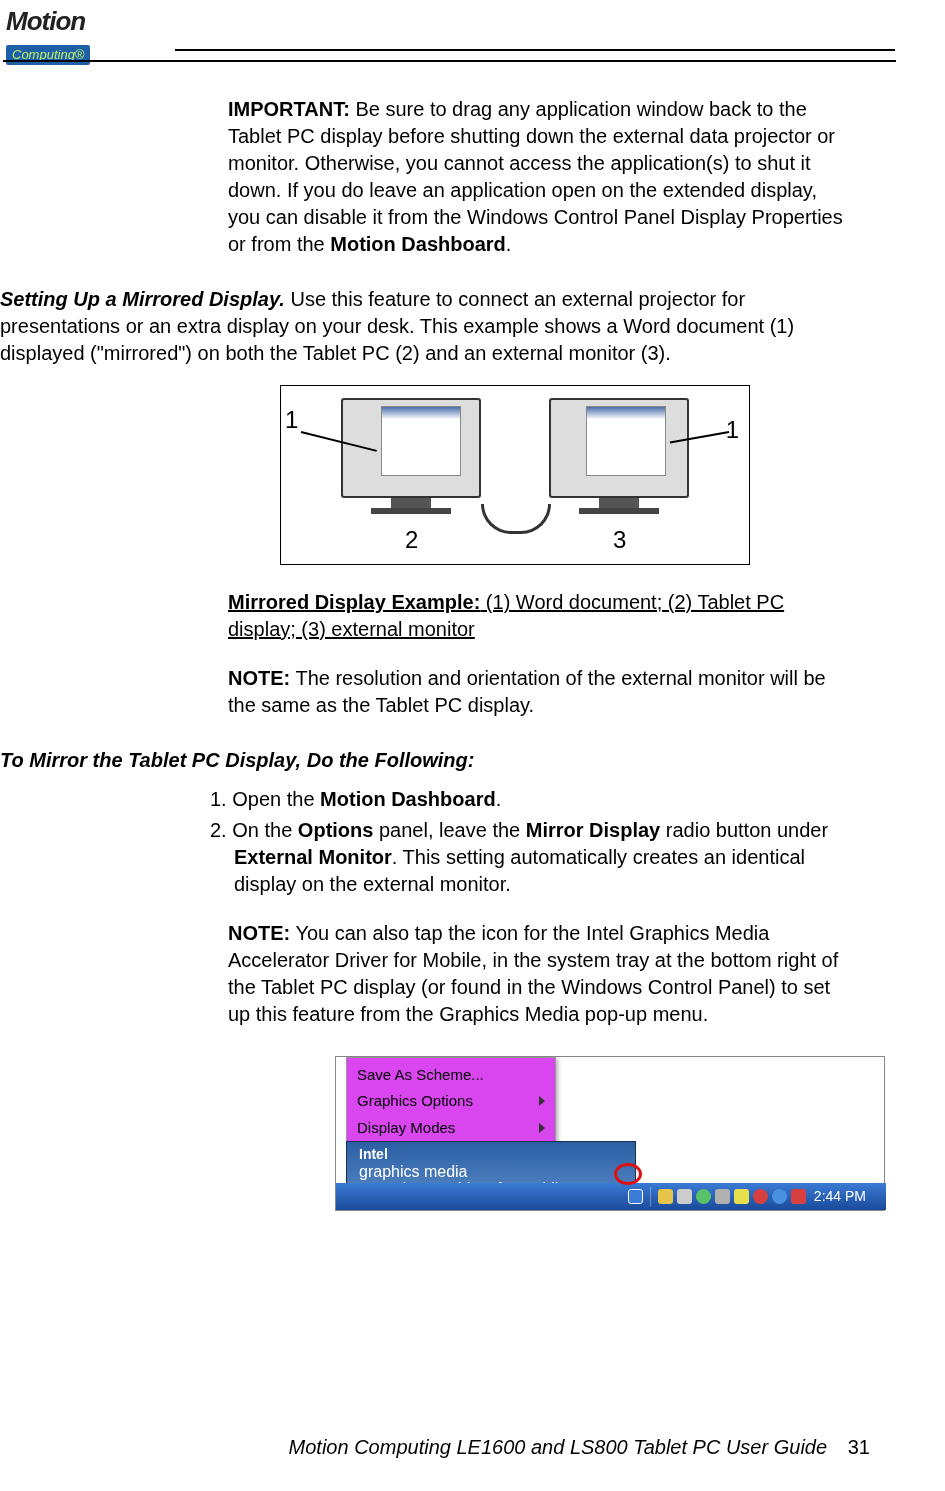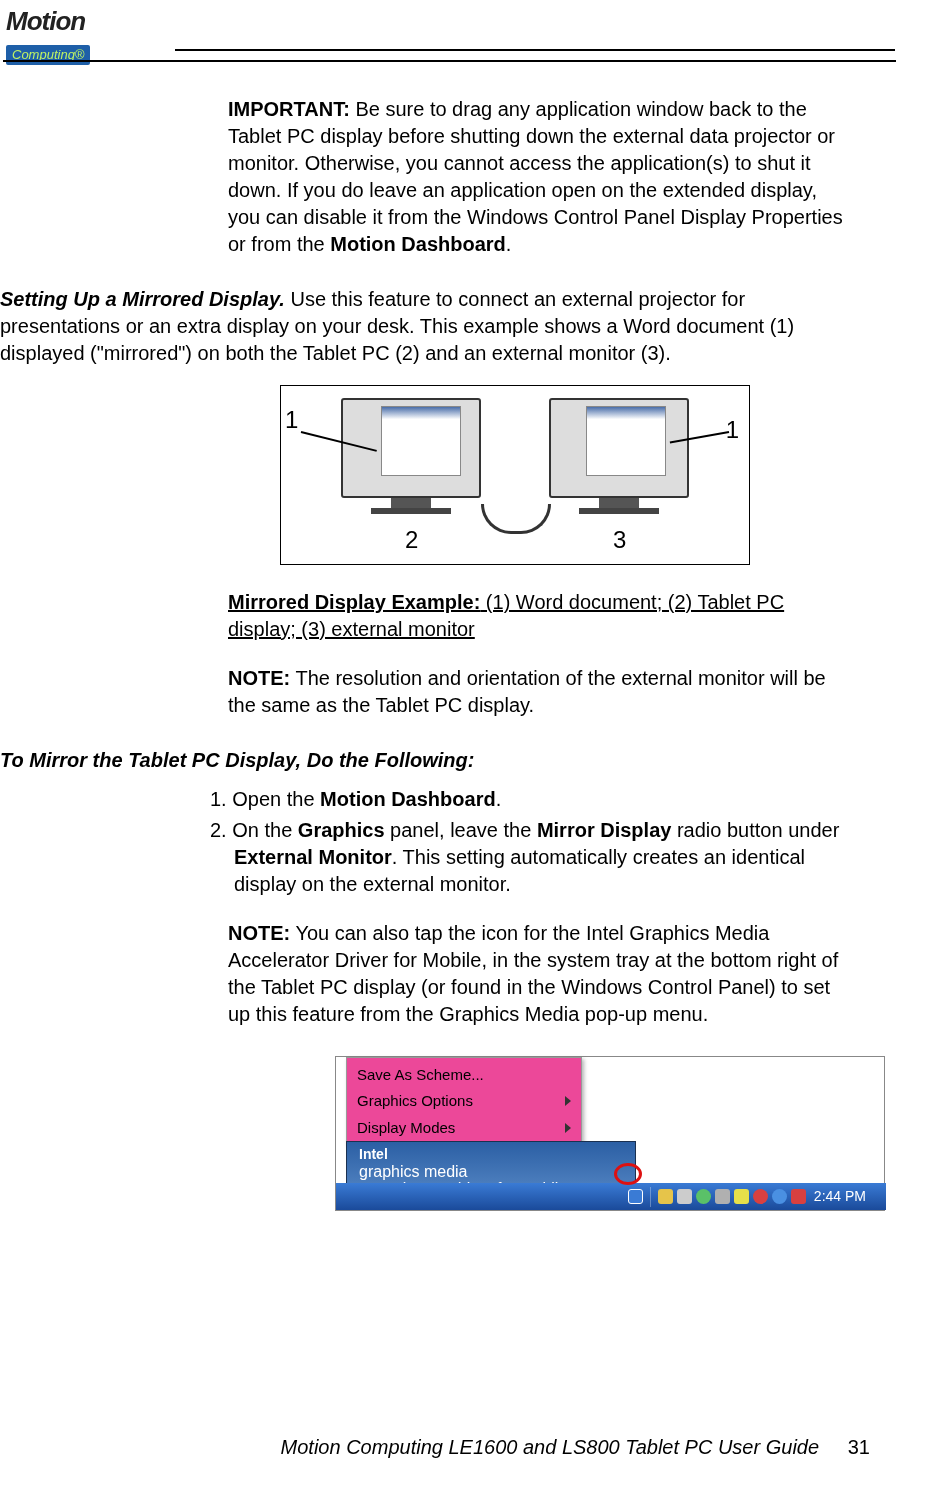--- a/index.html
+++ b/index.html
@@ -59,35 +59,35 @@
     .mf-doc.right { left:305px; }
     .mf-line { position:absolute; height:2px; background:#000; top:45px; }
     .mf-line.l1 { left:20px; width:78px; transform:rotate(14deg); transform-origin:left center;}
     .mf-line.l2 { right:20px; width:60px; transform:rotate(-10deg); transform-origin:right center;}
     .mf-label { position:absolute; font-size:24px; font-family:Arial; }
     .mf-cable { position:absolute; width:70px; height:30px; border:3px solid #333; border-top:none; border-radius:0 0 40px 40px; top:118px; left:200px; }
 
     .step { margin-left: 210px; margin-right: 45px; margin-bottom: 4px; text-indent: -24px; padding-left: 24px;}
 
     .tray-fig { width:550px; height:155px; margin-left:335px; margin-top:16px; position:relative; border:1px solid #888; background:#fff;}
-    .menu-box { position:absolute; top:0; left:10px; width:236px; background:#ec4899; border:1px solid #999; font-size:15px; padding:4px 0; box-shadow:2px 2px 4px rgba(0,0,0,0.3);}
+    .menu-box { position:absolute; top:0; left:10px; width:210px; background:#d946ef; border:1px solid #999; font-size:15px; padding:4px 0; box-shadow:2px 2px 4px rgba(0,0,0,0.3);}
     .menu-item { padding:3px 10px; display:flex; justify-content:space-between; align-items:center;}
     .menu-arrow { width:0; height:0; border-top:5px solid transparent; border-bottom:5px solid transparent; border-left:6px solid #333; }
     .tooltip { position:absolute; top:84px; left:10px; background:linear-gradient(180deg,#2b5fa4,#5a8bc8); color:#fff; padding:3px 12px 6px 12px; width:290px; font-size:15px; border:1px solid #1a3050;}
     .tooltip .intel { font-weight:bold; font-size:14px; }
     .tooltip .gm { font-size:16px; line-height:1.05; }
     .taskbar { position:absolute; bottom:0; left:0; width:550px; height:27px; background:linear-gradient(180deg,#3a7bd5,#1a4a9a); display:flex; align-items:center; justify-content:flex-end; padding-right:18px; gap:4px;}
     .tray-icon { width:15px; height:15px; border-radius:3px; }
     .tray-sep { width:1px; height:20px; background:rgba(255,255,255,0.3); margin:0 3px;}
     .clock { color:#fff; font-size:14px; padding-left:4px; padding-right:2px;}
     .circle { position:absolute; width:28px; height:22px; border:3px solid #d11; border-radius:50%; top:106px; left:278px; z-index:3;}
     .taskbar-left { position:absolute; bottom:0; left:0; width:6px; height:27px; background:linear-gradient(180deg,#6ab0ff,#2b6ed0);}
 
     .footer { position:absolute; bottom:30px; left:0; width:900px; text-align:right; font-style:italic; font-size:20px; padding-right:30px;}
-    .footer .pn { font-style:normal; margin-left:12px;}
+    .footer .pn { font-style:normal; margin-left:4px;}
   </style>
 </head>
 <body>
 
 <div class="logo-area">
   <div class="logo-text">Motion</div>
   <div class="logo-sub">Computing®</div>
 </div>
 <div class="hr1"></div>
 <div class="hr2"></div>
@@ -128,21 +128,21 @@
     <span class="bold">NOTE:</span><span> The resolution and orientation of the external monitor will be the same as the Tablet PC display.</span>
   </p>
 
   <p class="para-wide italic-bold" style="margin-bottom:12px;">To Mirror the Tablet PC Display, Do the Following:</p>
 
   <p class="step">
     <span>1. </span><span>Open the </span><span class="bold">Motion Dashboard</span><span>.</span>
   </p>
 
   <p class="step" style="margin-bottom:22px;">
-    <span>2. </span><span>On the </span><span class="bold">Graphics</span><span> panel, leave the </span><span class="bold">Mirror Display</span><span> radio button under </span><span class="bold">External Monitor</span><span>. This setting automatically creates an identical display on the external monitor.</span>
+    <span>2. </span><span>On the </span><span class="bold">Options</span><span> panel, leave the </span><span class="bold">Mirror Display</span><span> radio button under </span><span class="bold">External Monitor</span><span>. This setting automatically creates an identical display on the external monitor.</span>
   </p>
 
   <p class="para-indent">
     <span class="bold">NOTE:</span><span> You can also tap the icon for the Intel Graphics Media Accelerator Driver for Mobile, in the system tray at the bottom right of the Tablet PC display (or found in the Windows Control Panel) to set up this feature from the Graphics Media pop-up menu.</span>
   </p>
 
   <div class="tray-fig">
     <div class="menu-box">
       <div class="menu-item">
           <span>Save As Scheme...</span>

